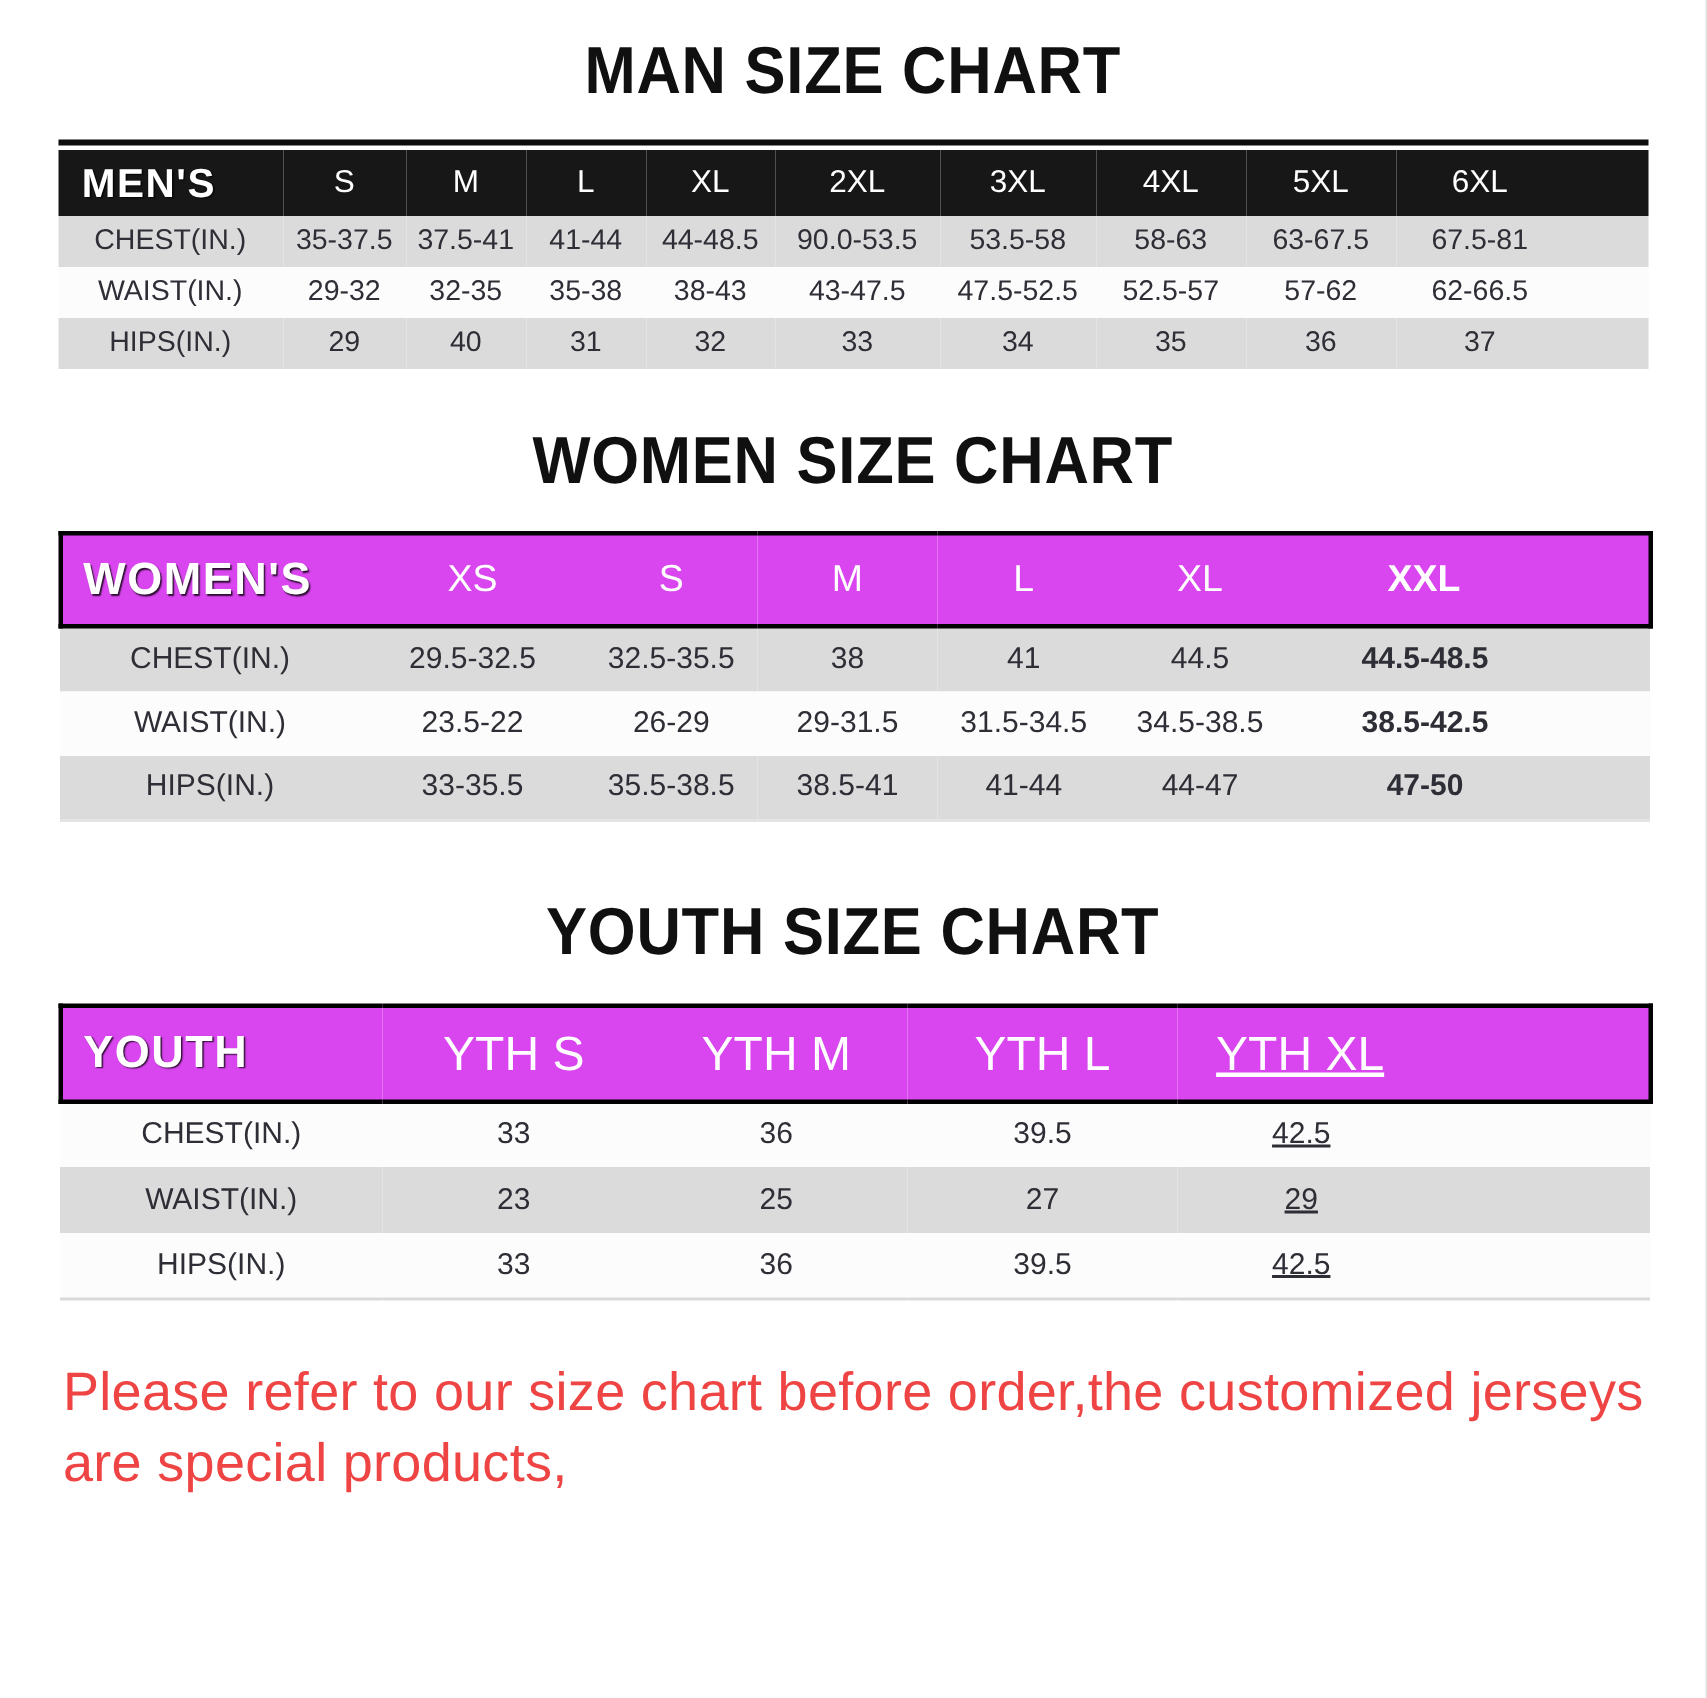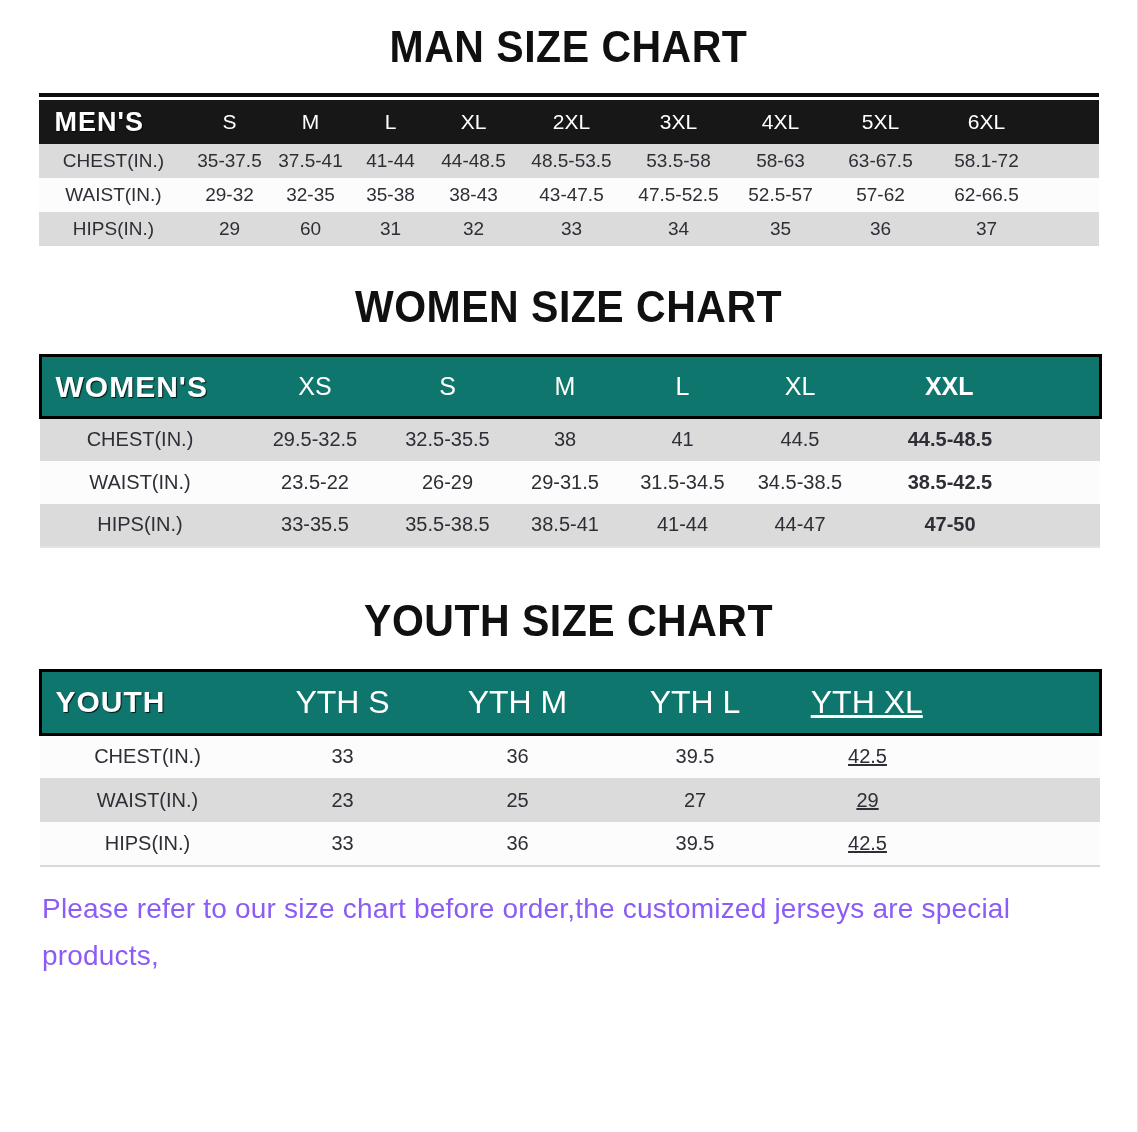--- a/index.html
+++ b/index.html
@@ -44,39 +44,39 @@
   tr.g td { background: #DBDBDB; }
   tr.w td { background: #FCFCFC; }
   
   #men-wrap { margin-top: 24px; border-top: 4px solid #0d0d0d; padding-top: 3px; }
   #men-wrap thead th { height: 44px; font-size: 21px; }
   #men-wrap th.grp { font-size: 27px; padding-left: 16px; }
   #men-wrap tbody td { height: 34px; font-size: 19px; }
   #men-wrap th:last-child, #men-wrap td:last-child { padding-right: 56px; }
   
   #women-wrap { margin-top: 25px; }
-  .outlined thead th { background: #0f766e; border-top: 3px solid #000; border-bottom: 3px solid #000; }
+  .outlined thead th { background: #d946ef; border-top: 3px solid #000; border-bottom: 3px solid #000; }
   .outlined thead th:first-child { border-left: 3px solid #000; }
   .outlined thead th:last-child  { border-right: 3px solid #000; }
   #women-wrap thead th { height: 62px; font-size: 25px; }
   #women-wrap th.grp { font-size: 30px; padding-left: 14px; }
   #women-wrap tbody td { height: 43px; font-size: 20px; }
   #women-wrap th:last-child, #women-wrap td:last-child { padding-right: 60px; font-weight: bold; }
   #women-wrap tbody tr:last-child td { border-bottom: 2px solid #e4e4e4; }
   
   #youth-wrap { margin-top: 26px; }
   #youth-wrap thead th { height: 64px; font-size: 32px; }
   #youth-wrap th.grp { font-size: 30px; padding-left: 14px; }
   #youth-wrap tbody td { height: 44px; font-size: 20px; }
   #youth-wrap th:last-child, #youth-wrap td:last-child { padding-right: 150px; text-decoration: underline; }
   #youth-wrap tbody tr:last-child td { border-bottom: 2px solid #d9d9d9; }
   
   .note {
-    margin: 18px 30px 0 42px;
-    color: #8b5cf6; font-size: 28px; line-height: 47px;
+    margin: 37px 30px 0 42px;
+    color: #ef4444; font-size: 36px; line-height: 47px;
     letter-spacing: 0.2px;
   }
 </style>
 </head>
 <body>
 
 <div>
 
 
   <h2 class="section" id="heading-men">MAN SIZE CHART</h2>
@@ -109,42 +109,42 @@
           <th>6XL</th>
         </tr>
       </thead>
       <tbody>
         <tr class="g">
           <td class="lbl">CHEST(IN.)</td>
           <td>35-37.5</td>
           <td>37.5-41</td>
           <td>41-44</td>
           <td>44-48.5</td>
-          <td>48.5-53.5</td>
+          <td>90.0-53.5</td>
           <td>53.5-58</td>
           <td>58-63</td>
           <td>63-67.5</td>
-          <td>58.1-72</td>
+          <td>67.5-81</td>
         </tr>
         <tr class="w">
           <td class="lbl">WAIST(IN.)</td>
           <td>29-32</td>
           <td>32-35</td>
           <td>35-38</td>
           <td>38-43</td>
           <td>43-47.5</td>
           <td>47.5-52.5</td>
           <td>52.5-57</td>
           <td>57-62</td>
           <td>62-66.5</td>
         </tr>
         <tr class="g">
           <td class="lbl">HIPS(IN.)</td>
           <td>29</td>
-          <td>60</td>
+          <td>40</td>
           <td>31</td>
           <td>32</td>
           <td>33</td>
           <td>34</td>
           <td>35</td>
           <td>36</td>
           <td>37</td>
         </tr>
       </tbody>
     </table>

